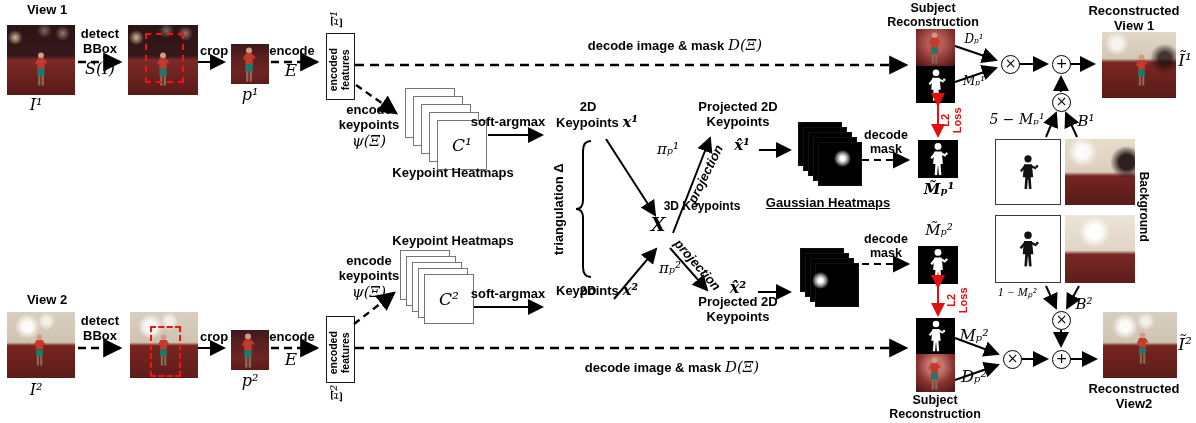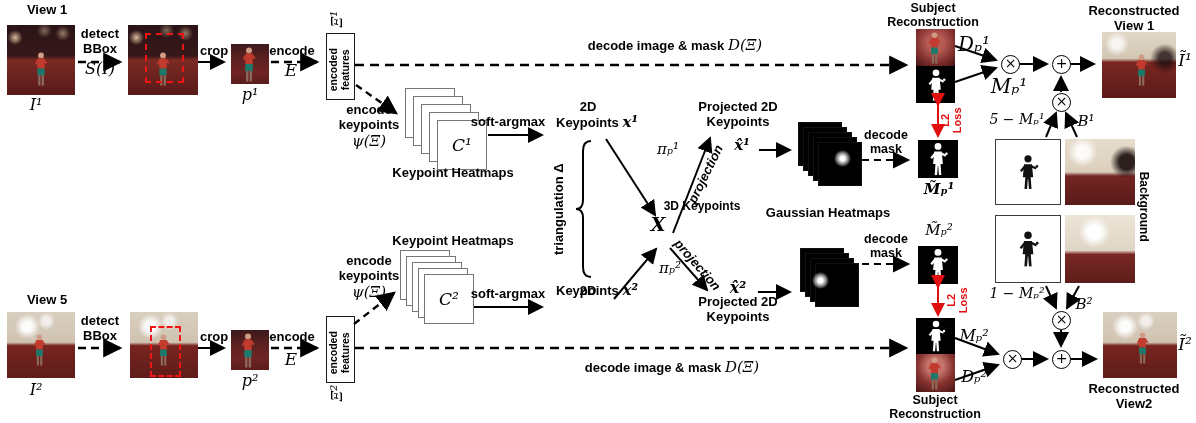--- a/index.html
+++ b/index.html
@@ -204,21 +204,21 @@
   <div class="lbl mathb" style="left:726px;top:137px;width:32px;font-size:15px;">x̂¹</div>
 
   <div>
     <div class="bsq" style="left:798px;top:122px;width:42px;height:42px;"></div>
     <div class="bsq" style="left:803px;top:127px;width:42px;height:42px;"></div>
     <div class="bsq" style="left:808px;top:132px;width:42px;height:42px;"></div>
     <div class="bsq" style="left:813px;top:137px;width:42px;height:42px;"></div>
     <div class="bsq" style="left:818px;top:142px;width:42px;height:42px;"></div>
     <div class="blob" style="left:834px;top:150px;width:17px;height:17px;"></div>
   </div>
-  <div class="lbl" style="left:760px;top:206px;width:136px;">Gaussian Heatmaps</div>
+  <div class="lbl" style="left:760px;top:196px;width:136px;text-decoration:underline;">Gaussian Heatmaps</div>
 
   <div class="lbl" style="left:860px;top:128px;width:52px;font-size:12.5px;">
     <span class="ln">decode</span>
     <span class="ln">mask</span>
   </div>
 
   <div class="img mask" style="left:918px;top:140px;width:40px;height:38px;">
     <svg class="silsvg" viewBox="0 0 24 34" style="height:88%;">
         <use href="#sil" fill="#fff"></use>
       </svg>
@@ -237,22 +237,22 @@
   <div class="img dmap" style="left:916px;top:29px;width:39px;height:37px;">
     <svg class="figsvg" viewBox="0 0 12 30" style="left:11px;top:3px;width:15px;height:32px;filter:blur(0.6px);">
         <use href="#fig"></use>
       </svg>
   </div>
   <div class="img mask" style="left:916px;top:66px;width:39px;height:37px;">
     <svg class="silsvg" viewBox="0 0 24 34" style="height:88%;">
         <use href="#sil" fill="#fff"></use>
       </svg>
   </div>
-  <div class="lbl math" style="left:954px;top:33px;width:40px;font-size:20px;">Dₚ¹</div>
-  <div class="lbl math" style="left:954px;top:75px;width:40px;font-size:20px;margin-left:35px;">Mₚ¹</div>
+  <div class="lbl math" style="left:954px;top:33px;width:40px;font-size:12px;">Dₚ¹</div>
+  <div class="lbl math" style="left:954px;top:75px;width:40px;font-size:12px;">Mₚ¹</div>
 
   <div class="op" style="left:1001px;top:55px;">×</div>
   <div class="op" style="left:1052px;top:55px;">+</div>
   <div class="op" style="left:1052px;top:93px;">×</div>
 
   <div class="lbl math" style="left:985px;top:112px;width:64px;font-size:14px;">5 − Mₚ¹</div>
   <div class="lbl math" style="left:1070px;top:113px;width:32px;font-size:15px;">B¹</div>
 
   <div class="img maskinv" style="left:995px;top:139px;width:64px;height:64px;">
     <svg class="silsvg" viewBox="0 0 24 34" style="height:55%;">
@@ -267,21 +267,21 @@
     <span class="ln">Reconstructed</span>
     <span class="ln">View 1</span>
   </div>
   <div class="img roomrec" style="left:1102px;top:32px;width:74px;height:66px;">
     <svg class="figsvg" viewBox="0 0 12 30" style="left:33px;top:22px;width:13px;height:32px;">
         <use href="#fig"></use>
       </svg>
   </div>
   <div class="lbl math" style="left:1172px;top:51px;width:26px;font-size:17px;">Ĩ¹</div>
 
-  <div class="lbl" style="left:16px;top:293px;width:62px;">View 5</div>
+  <div class="lbl" style="left:16px;top:293px;width:62px;">View 2</div>
   <div class="img room2" style="left:7px;top:312px;width:68px;height:66px;">
     <svg class="figsvg" viewBox="0 0 12 30" style="left:26px;top:22px;width:13px;height:32px;">
         <use href="#fig"></use>
       </svg>
   </div>
   <div class="lbl math" style="left:10px;top:381px;width:52px;font-size:16px;">I²</div>
 
   <div class="lbl" style="left:72px;top:314px;width:56px;">
     <span class="ln">detect</span>
     <span class="ln">BBox</span>
@@ -394,21 +394,21 @@
   <div class="op" style="left:1003px;top:350px;">×</div>
   <div class="op" style="left:1052px;top:350px;">+</div>
   <div class="op" style="left:1052px;top:311px;">×</div>
 
   <div class="img maskinv" style="left:995px;top:215px;width:64px;height:66px;">
     <svg class="silsvg" viewBox="0 0 24 34" style="height:55%;">
         <use href="#sil" fill="#111"></use>
       </svg>
   </div>
   <div class="img roombg2" style="left:1065px;top:215px;width:70px;height:68px;"></div>
-  <div class="lbl math" style="left:985px;top:286px;width:64px;font-size:14px;">1 − Mₚ²</div>
+  <div class="lbl math" style="left:985px;top:286px;width:64px;font-size:12px;font-family:Liberation Serif, serif;">1 − Mₚ²</div>
   <div class="lbl math" style="left:1068px;top:296px;width:32px;font-size:15px;">B²</div>
 
   <div class="img room2" style="left:1103px;top:312px;width:74px;height:66px;">
     <svg class="figsvg" viewBox="0 0 12 30" style="left:33px;top:20px;width:13px;height:32px;">
         <use href="#fig"></use>
       </svg>
   </div>
   <div class="lbl math" style="left:1172px;top:335px;width:26px;font-size:17px;">Ĩ²</div>
   <div class="lbl" style="left:1082px;top:382px;width:104px;">
     <span class="ln">Reconstructed</span>

